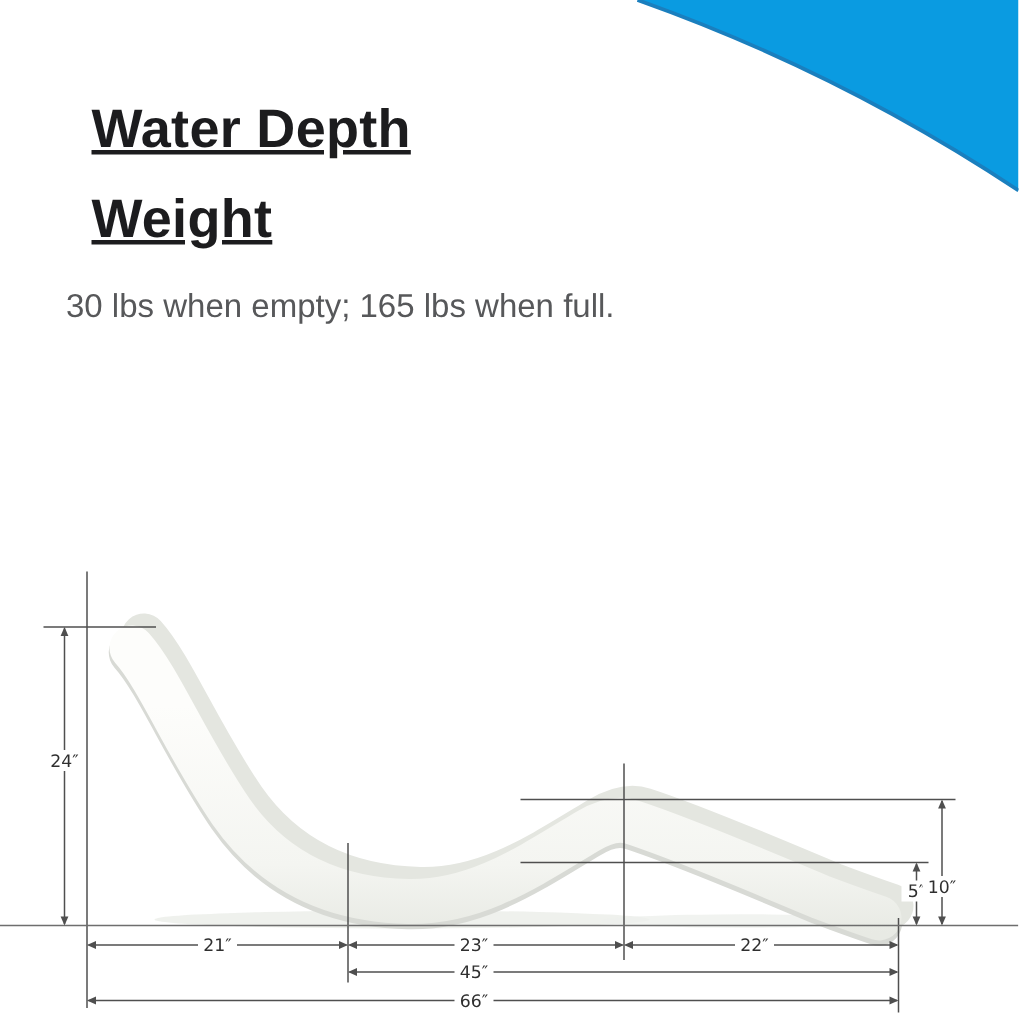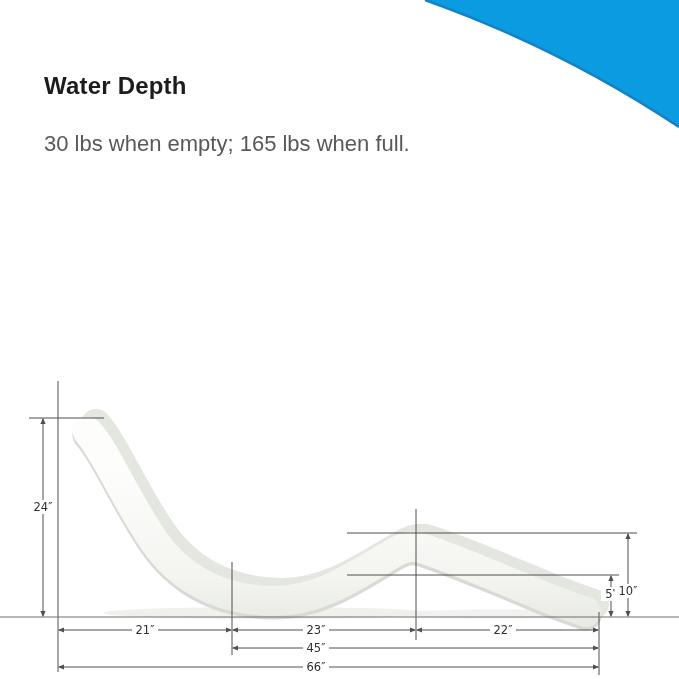--- a/index.html
+++ b/index.html
@@ -3,42 +3,44 @@
 <meta charset="utf-8">
 <style>
   html,body{margin:0;padding:0;}
   body{
     width:679px;height:679px;background:#ffffff;position:relative;overflow:hidden;
     font-family:"Liberation Sans", sans-serif;
   }
   .corner-swoosh{position:absolute;top:0;left:0;width:679px;height:140px;display:block;}
   .text-col{position:absolute;left:44px;top:0;width:500px;}
   .heading{
-    font-size:24px;font-weight:700;color:#1c1c1e;line-height:34px;margin:0;
+    font-size:36px;font-weight:700;color:#1c1c1e;line-height:34px;margin:17px;
     letter-spacing:.2px;
+    text-decoration:underline;
   }
   .heading.first{margin-top:69px;}
   .heading.second{margin-top:26px;}
   .body-text{
     font-size:22px;color:#57585a;line-height:32px;margin:25px 0 0 0;
     white-space:pre-line;width:492px;
   }
   #diagram{position:absolute;left:0;top:380px;width:679px;height:299px;display:block;}
   #diagram text{font-family:"DejaVu Sans", sans-serif;}
 </style>
 </head>
 <body>
 
 <svg class="corner-swoosh" viewBox="0 0 679 140" aria-hidden="true">
   <path d="M425,0 L679,0 L679,127 Q560,48 425,0 Z" fill="#0a9be1"></path>
   <path d="M425,0 Q560,48 679,127" fill="none" stroke-width="2.5" stroke="#1a7fbe"></path>
 </svg>
 
 <div class="text-col">
   <h1 class="heading first">Water Depth</h1>
+  <h1 class="heading second">Weight</h1>
   <p class="body-text">30 lbs when empty; 165 lbs when full.</p>
 </div>
 
 <svg id="diagram" viewBox="0 380 679 299">
   <defs>
     <linearGradient id="gFront" gradientUnits="userSpaceOnUse" x1="0" y1="470" x2="0" y2="622">
       <stop offset="0" stop-color="#fdfdfb"></stop>
       <stop offset="0.7" stop-color="#f4f5f1"></stop>
       <stop offset="1" stop-color="#e8eae4"></stop>
     </linearGradient>

